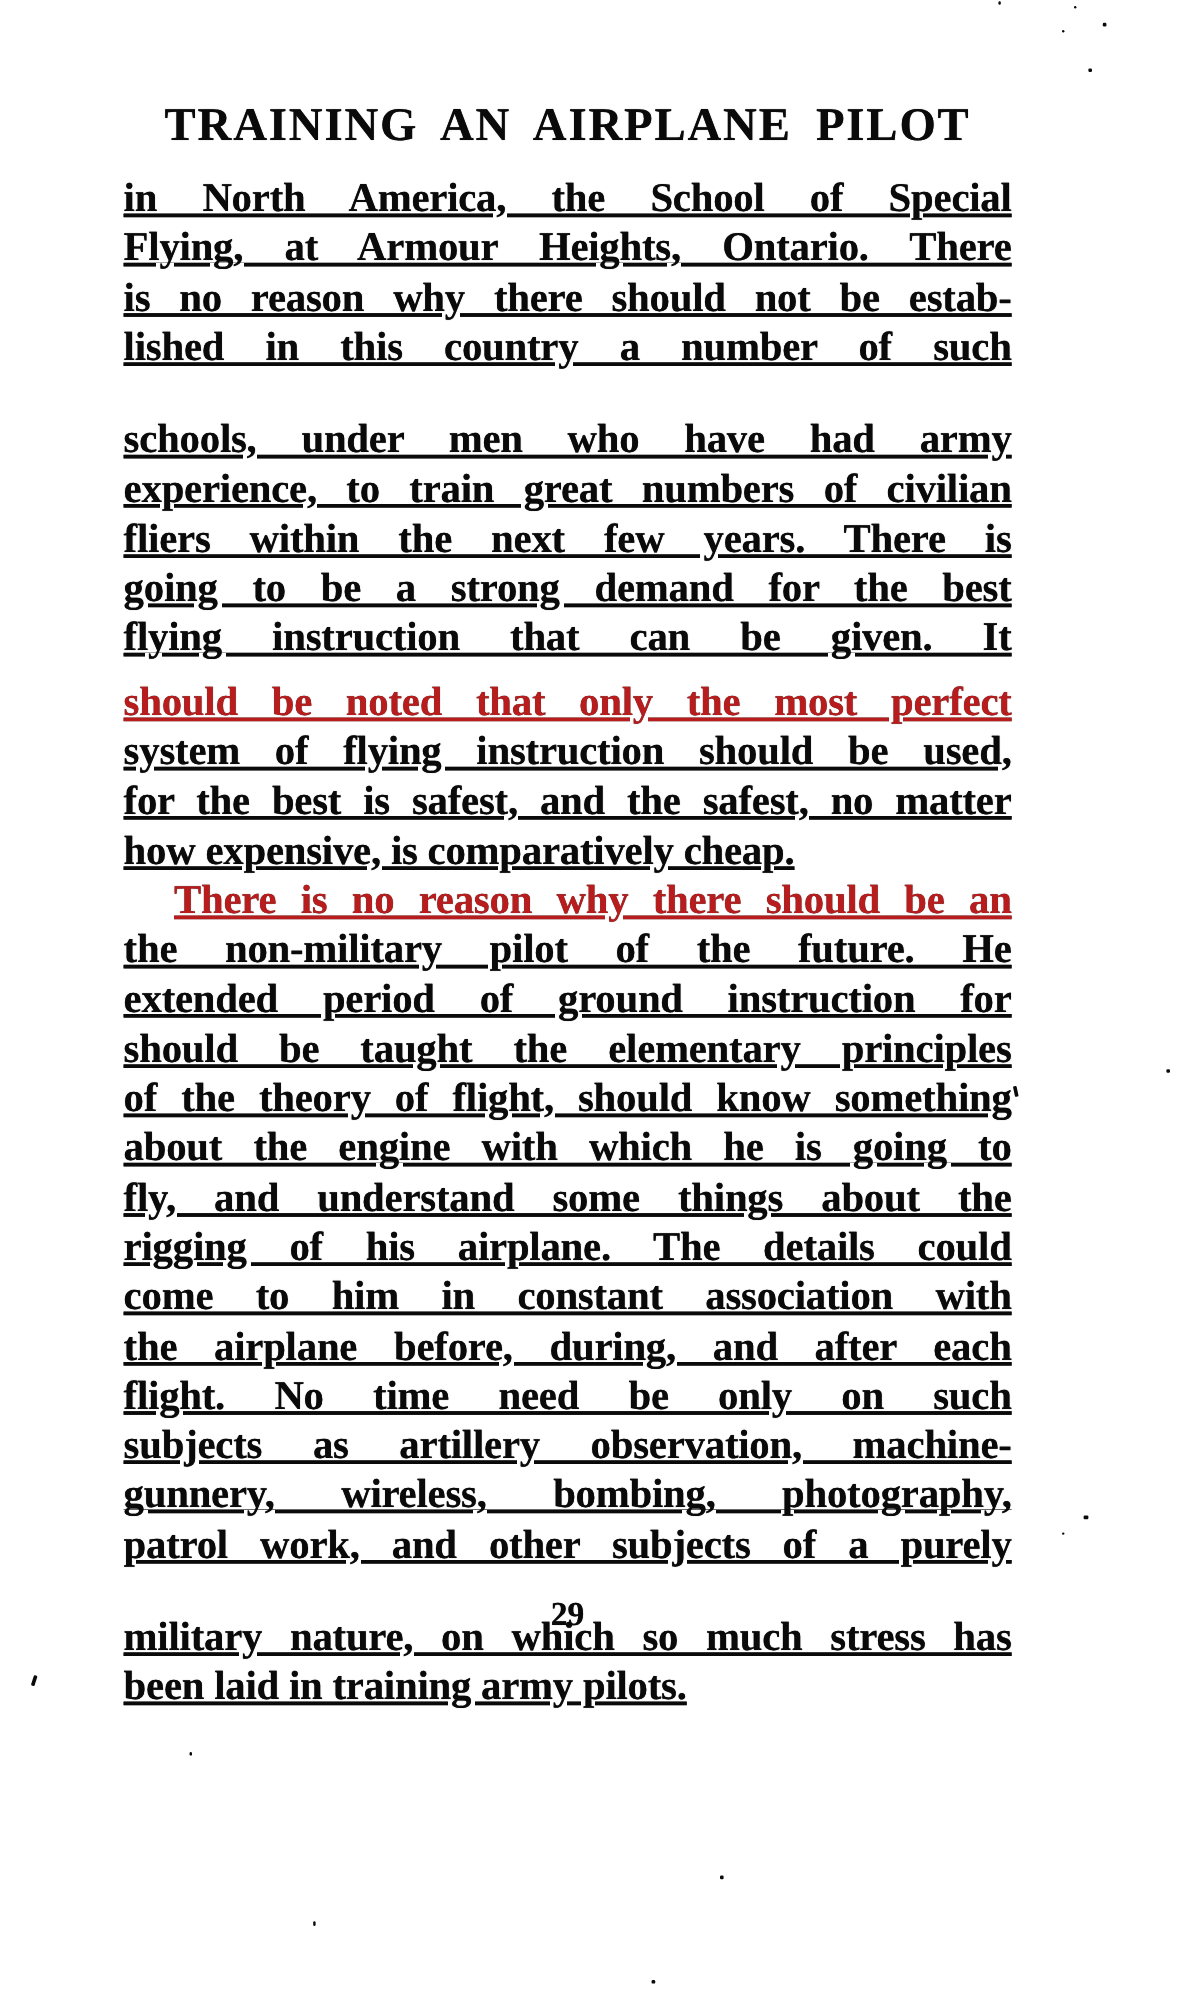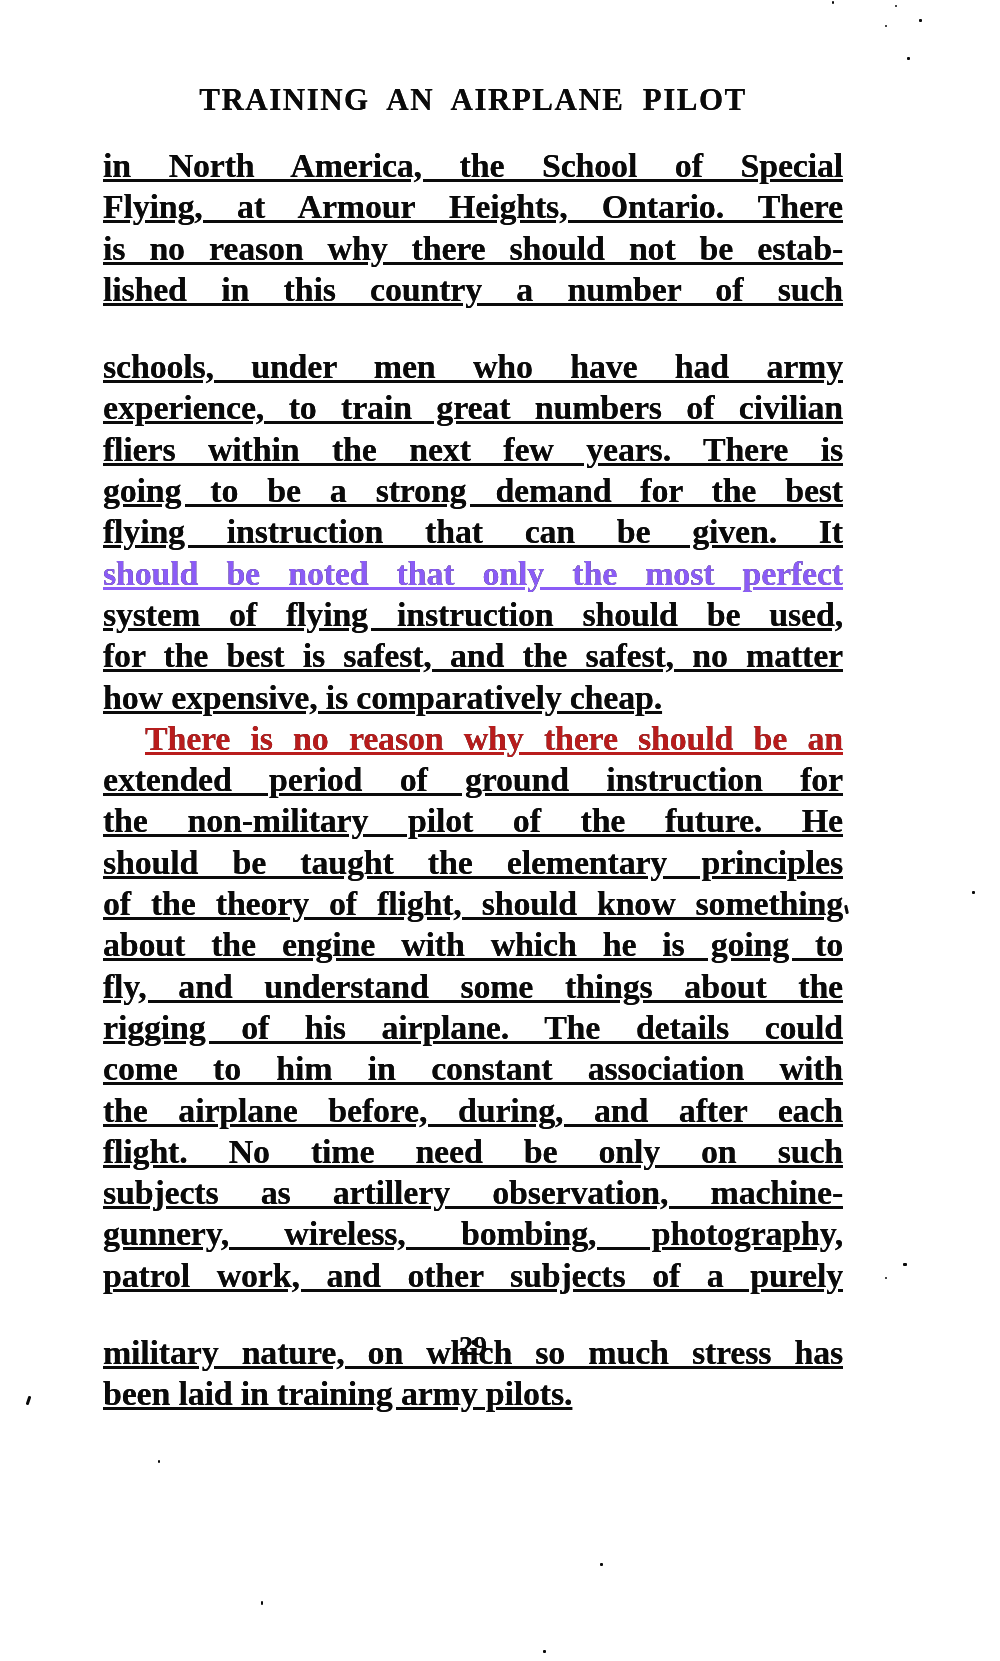--- a/index.html
+++ b/index.html
@@ -12,21 +12,21 @@
     position: relative;
     width: 1000px; height: 1661px;
     overflow: hidden;
     color: #0a0a0a;
   }
   .title {
     position: absolute;
     left: 103px; top: 82px; width: 740px;
     margin: 0;
     text-align: center;
-    font-size: 31px;
+    font-size: 39px;
     font-weight: 700;
     letter-spacing: 1.5px;
     word-spacing: 9px;
     white-space: nowrap;
     text-shadow: 0 0 0.6px rgba(0,0,0,0.85);
   }
   .body-text {
     position: absolute;
     left: 103px; top: 145px; width: 740px;
   }
@@ -71,27 +71,27 @@
   <div class="body-text" id="body-text">
       <div class="line" style="color: rgb(10, 10, 10);">in North America, the School of Special</div>
       <div class="line" style="color: rgb(10, 10, 10);">Flying, at Armour Heights, Ontario. There</div>
       <div class="line" style="color: rgb(10, 10, 10);">is no reason why there should not be estab-</div>
       <div class="line" style="color: rgb(10, 10, 10);">lished in this country a number of such</div>
       <div class="line" style="color: rgb(10, 10, 10); margin-top: 36px;">schools, under men who have had army</div>
       <div class="line" style="color: rgb(10, 10, 10);">experience, to train great numbers of civilian</div>
       <div class="line" style="color: rgb(10, 10, 10);">fliers within the next few years. There is</div>
       <div class="line" style="color: rgb(10, 10, 10);">going to be a strong demand for the best</div>
       <div class="line" style="color: rgb(10, 10, 10);">flying instruction that can be given. It</div>
-      <div class="line" style="color: #8b5cf6;">should be noted that only the most perfect</div>
+      <div class="line" style="color: #b91c1c; margin-top: 12px;">should be noted that only the most perfect</div>
       <div class="line" style="color: rgb(10, 10, 10);">system of flying instruction should be used,</div>
       <div class="line" style="color: rgb(10, 10, 10);">for the best is safest, and the safest, no matter</div>
       <div class="line para-end" style="color: rgb(10, 10, 10);">how expensive, is comparatively cheap.</div>
       <div class="line indent" style="color: #b91c1c;">There is no reason why there should be an</div>
+      <div class="line" style="color: rgb(10, 10, 10);">the non-military pilot of the future. He</div>
       <div class="line" style="color: rgb(10, 10, 10);">extended period of ground instruction for</div>
-      <div class="line" style="color: rgb(10, 10, 10);">the non-military pilot of the future. He</div>
       <div class="line" style="color: rgb(10, 10, 10);">should be taught the elementary principles</div>
       <div class="line" style="color: rgb(10, 10, 10);">of the theory of flight, should know something</div>
       <div class="line" style="color: rgb(10, 10, 10);">about the engine with which he is going to</div>
       <div class="line" style="color: rgb(10, 10, 10);">fly, and understand some things about the</div>
       <div class="line" style="color: rgb(10, 10, 10);">rigging of his airplane. The details could</div>
       <div class="line" style="color: rgb(10, 10, 10);">come to him in constant association with</div>
       <div class="line" style="color: rgb(10, 10, 10);">the airplane before, during, and after each</div>
       <div class="line" style="color: rgb(10, 10, 10);">flight. No time need be only on such</div>
       <div class="line" style="color: rgb(10, 10, 10);">subjects as artillery observation, machine-</div>
       <div class="line" style="color: rgb(10, 10, 10);">gunnery, wireless, bombing, photography,</div>

